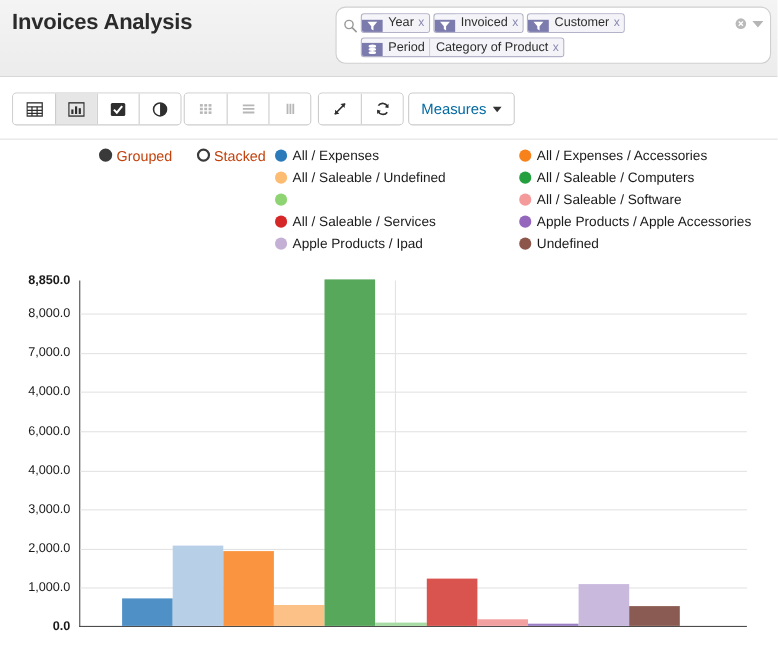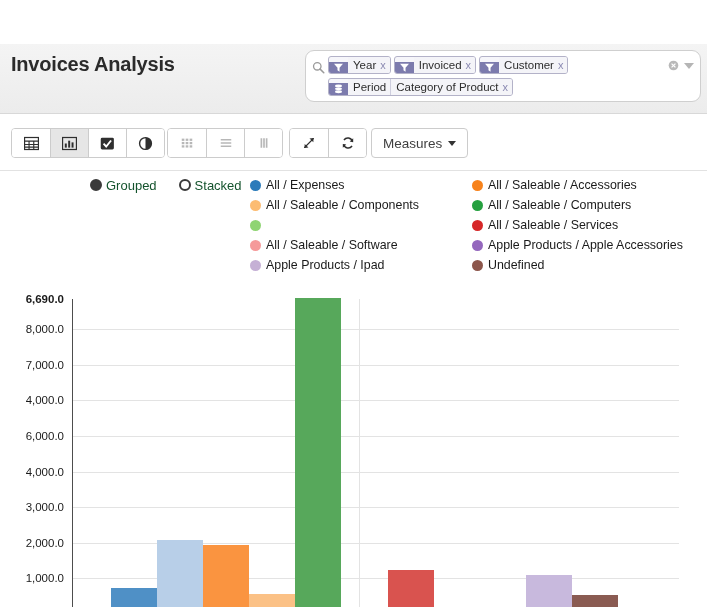--- a/index.html
+++ b/index.html
@@ -3,21 +3,21 @@
 <meta charset="utf-8">
 <style>
   * { box-sizing: border-box; }
   html, body {
     margin: 0; padding: 0;
     width: 707px; height: 607px;
     background: #ffffff;
     font-family: "Liberation Sans", sans-serif;
     overflow: hidden;
   }
-  #root { position: relative; width: 707px; height: 493px; background:#fff;margin-top:44px; }
+  #root { position: relative; width: 707px; height: 493px; background:#fff; }
 
   
   .header {
     position: relative;
     height: 70px;
     background: #f0f0f0;
     background: linear-gradient(#f4f4f4, #ececec);
     border-bottom: 1px solid #d8d8d8;
   }
   .page-title {
@@ -119,38 +119,38 @@
   .g3 { left: 289px; }
   .measures {
     position: absolute; left: 371px; top: 13px;
     height: 30px;
     display: flex; align-items: center;
     padding: 0 11px;
     border: 1px solid #cccccc;
     border-radius: 4px;
     background: #fff;
     font-size: 13.5px;
-    color: #404040;
+    color: #0369a1;
     cursor: pointer;
     gap: 6px;
   }
   .measures .caret {
     width: 0; height: 0;
     border-left: 4px solid transparent;
     border-right: 4px solid transparent;
     border-top: 5px solid #333;
   }
 
   
   .modes {
     position: absolute; left: 0; top: 130px;
     width: 245px; height: 22px;
     display: flex; align-items: center;
     padding-left: 90px;
-    font-size: 13px; color: #14532d;
+    font-size: 13px; color: #c2410c;
     gap: 22px;
   }
   .mode { display: flex; align-items: center; gap: 4px; cursor: pointer; }
   .radio {
     width: 12px; height: 12px;
     border-radius: 50%;
     border: 2px solid #3a3a3a;
     background: #fff;
   }
   .radio.on { background: #3a3a3a; }
@@ -391,40 +391,40 @@
       </div>
     </div>
 
   <div class="legend" id="legend">
       <div class="leg-item">
         <span class="leg-dot" style="background: rgb(43, 123, 186);"></span>
         <span>All / Expenses</span>
       </div>
       <div class="leg-item">
         <span class="leg-dot" style="background: rgb(247, 130, 27);"></span>
-        <span>All / Saleable / Accessories</span>
+        <span>All / Expenses / Accessories</span>
       </div>
       <div class="leg-item">
         <span class="leg-dot" style="background: rgb(252, 188, 114);"></span>
-        <span>All / Saleable / Components</span>
+        <span>All / Saleable / Undefined</span>
       </div>
       <div class="leg-item">
         <span class="leg-dot" style="background: rgb(37, 160, 63);"></span>
         <span>All / Saleable / Computers</span>
       </div>
       <div class="leg-item">
         <span class="leg-dot" style="background: rgb(143, 212, 115);"></span>
       </div>
       <div class="leg-item">
+        <span class="leg-dot" style="background: rgb(245, 154, 154);"></span>
+        <span>All / Saleable / Software</span>
+      </div>
+      <div class="leg-item">
         <span class="leg-dot" style="background: rgb(214, 39, 40);"></span>
         <span>All / Saleable / Services</span>
-      </div>
-      <div class="leg-item">
-        <span class="leg-dot" style="background: rgb(245, 154, 154);"></span>
-        <span>All / Saleable / Software</span>
       </div>
       <div class="leg-item">
         <span class="leg-dot" style="background: rgb(148, 103, 189);"></span>
         <span>Apple Products / Apple Accessories</span>
       </div>
       <div class="leg-item">
         <span class="leg-dot" style="background: rgb(197, 176, 213);"></span>
         <span>Apple Products / Ipad</span>
       </div>
       <div class="leg-item">
@@ -438,21 +438,21 @@
     <div class="ylabels" id="ylabels">
         <div class="ylab bold" style="top: 315px;">0.0</div>
         <div class="ylab" style="top: 279.407px;">1,000.0</div>
         <div class="ylab" style="top: 243.814px;">2,000.0</div>
         <div class="ylab" style="top: 208.22px;">3,000.0</div>
         <div class="ylab" style="top: 172.627px;">4,000.0</div>
         <div class="ylab" style="top: 137.034px;">6,000.0</div>
         <div class="ylab" style="top: 101.441px;">4,000.0</div>
         <div class="ylab" style="top: 65.8475px;">7,000.0</div>
         <div class="ylab" style="top: 30.2542px;">8,000.0</div>
-        <div class="ylab bold" style="top: 0px;">6,690.0</div>
+        <div class="ylab bold" style="top: 0px;">8,850.0</div>
       </div>
     <div class="plot" id="plot">
       <div id="grid">
           <div class="gridline" style="top: 279.407px;"></div>
           <div class="gridline" style="top: 243.814px;"></div>
           <div class="gridline" style="top: 208.22px;"></div>
           <div class="gridline" style="top: 172.627px;"></div>
           <div class="gridline" style="top: 137.034px;"></div>
           <div class="gridline" style="top: 101.441px;"></div>
           <div class="gridline" style="top: 65.8475px;"></div>

